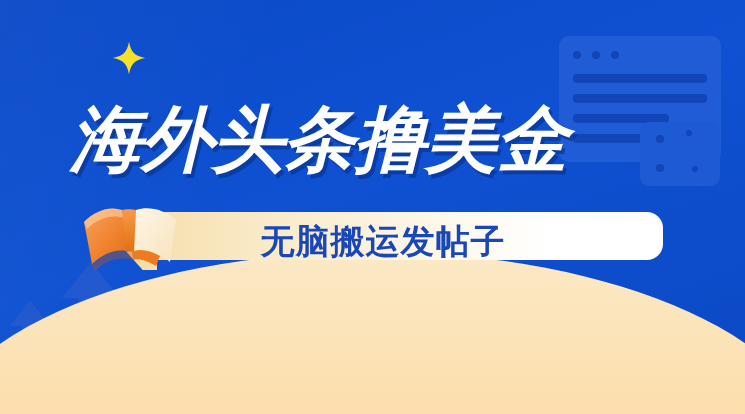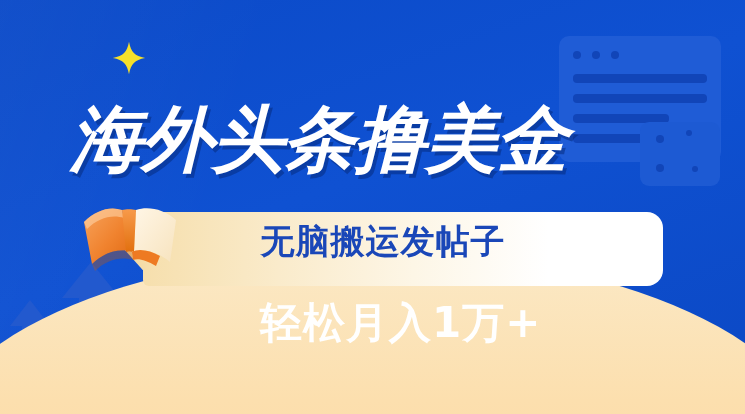--- a/index.html
+++ b/index.html
@@ -165,21 +165,21 @@
     text-shadow: 3px 4px 0 rgba(6,44,128,0.55);
     font-family: "DejaVu Sans", "Liberation Sans", sans-serif;
   }
 
   
   .banner {
     position: absolute;
     left: 143px;
     top: 212px;
     width: 520px;
-    height: 74px;
+    height: 48px;
     background: linear-gradient(90deg,
                  #F6DFAD 0%,
                  #FAEBCB 26%,
                  #FDF6E6 52%,
                  #FFFFFF 78%,
                  #FFFFFF 100%);
     border-radius: 6px 16px 16px 6px;
   }
   .banner-notch {
     position: absolute;
@@ -309,15 +309,14 @@
 
       <path d="M60 12 C72 8 88 11 100 22 L94 64 C82 54 68 50 58 54 Z" fill="url(#gRight)"></path>
 
       <path d="M46 12 C50 11 56 11 60 12 L58 54 C56 53 52 53 50 54 Z" fill="url(#gSpine)"></path>
       <path d="M56 54 C62 50 74 52 84 58 L80 68 C70 62 62 60 57 62 Z" fill="#EE7A22"></path>
 
       <path d="M16 66 C28 54 44 50 56 54 L57 62 C45 58 30 62 19 73 Z" fill="#C55A07" opacity="0.35"></path>
     </svg>
   </div>
 
-  <div class="tagline">轻松月入1万+</div>
 
 </div>
 
 </body></html>

